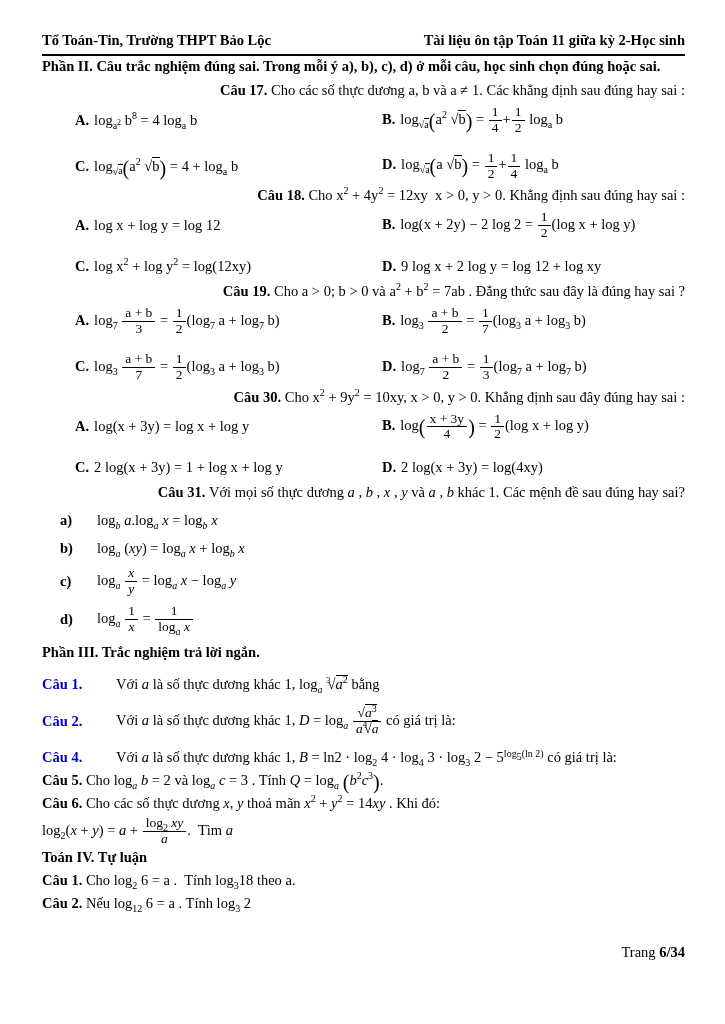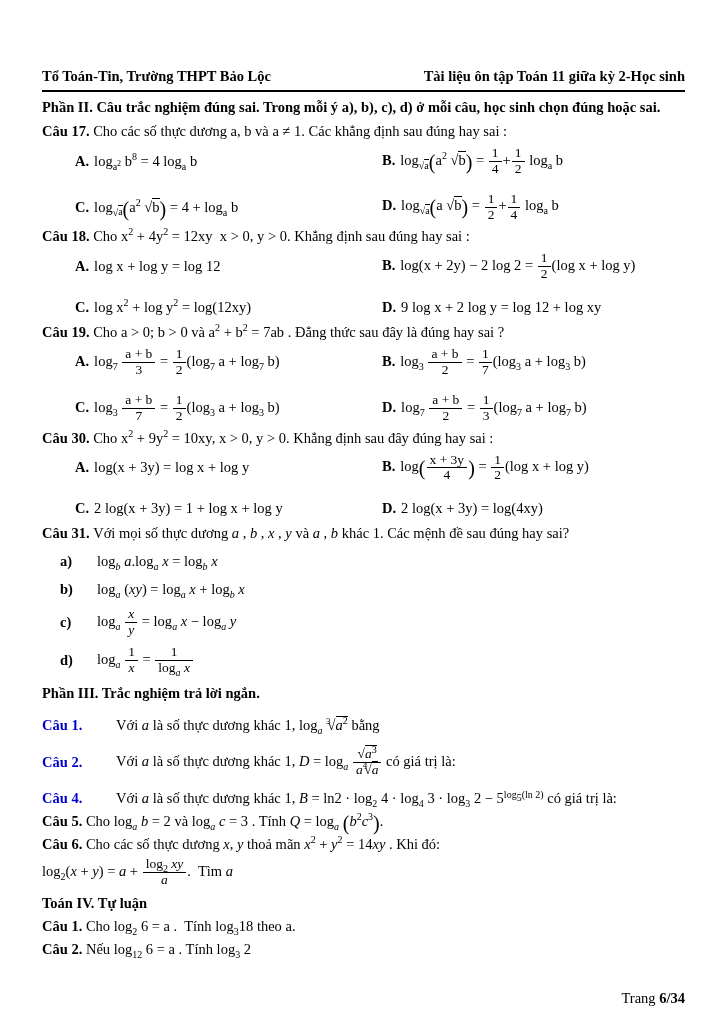--- a/index.html
+++ b/index.html
@@ -12,24 +12,23 @@
     line-height:1.45;
     box-sizing:border-box;
     padding:30px 40px 0 42px;
     overflow:hidden;
   }
   .header {
     display:flex; justify-content:space-between; align-items:baseline;
     font-weight:bold;
     border-bottom:2px solid #000;
     padding-bottom:3px;
-    margin-top:36px;
   }
-  .heading { font-weight:bold; margin-top:5px; }
-  .q-intro { margin-top:3px; }
+  .heading { font-weight:bold; }
+  .q-intro { margin-top:3px;text-align:right; }
   .q-label { font-weight:bold; }
   .opt-grid {
     display:grid;
     grid-template-columns:292px 1fr;
     column-gap:10px; row-gap:4px;
     margin:4px 0 4px 33px;
     align-items:center;
     gap:15px;
   }
   .opt-key { font-weight:bold; margin-right:5px; }

